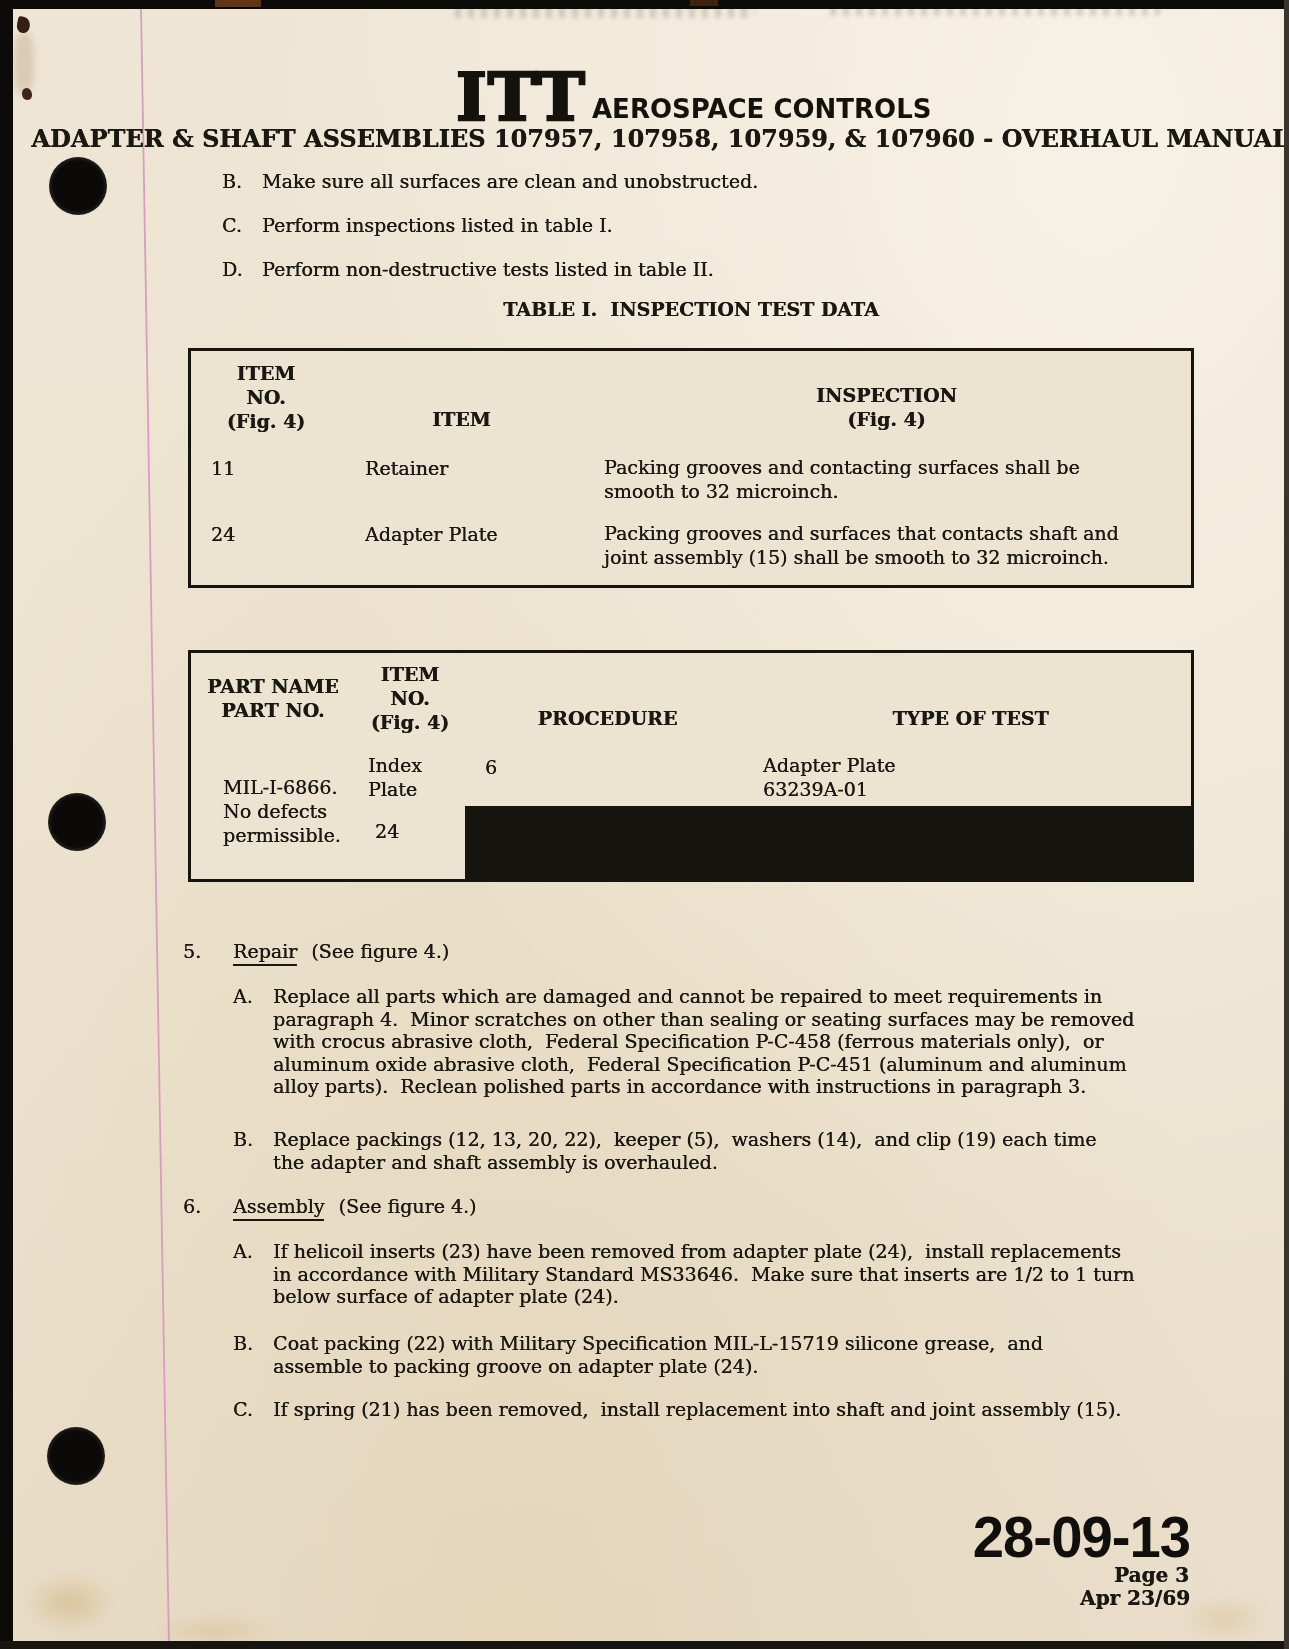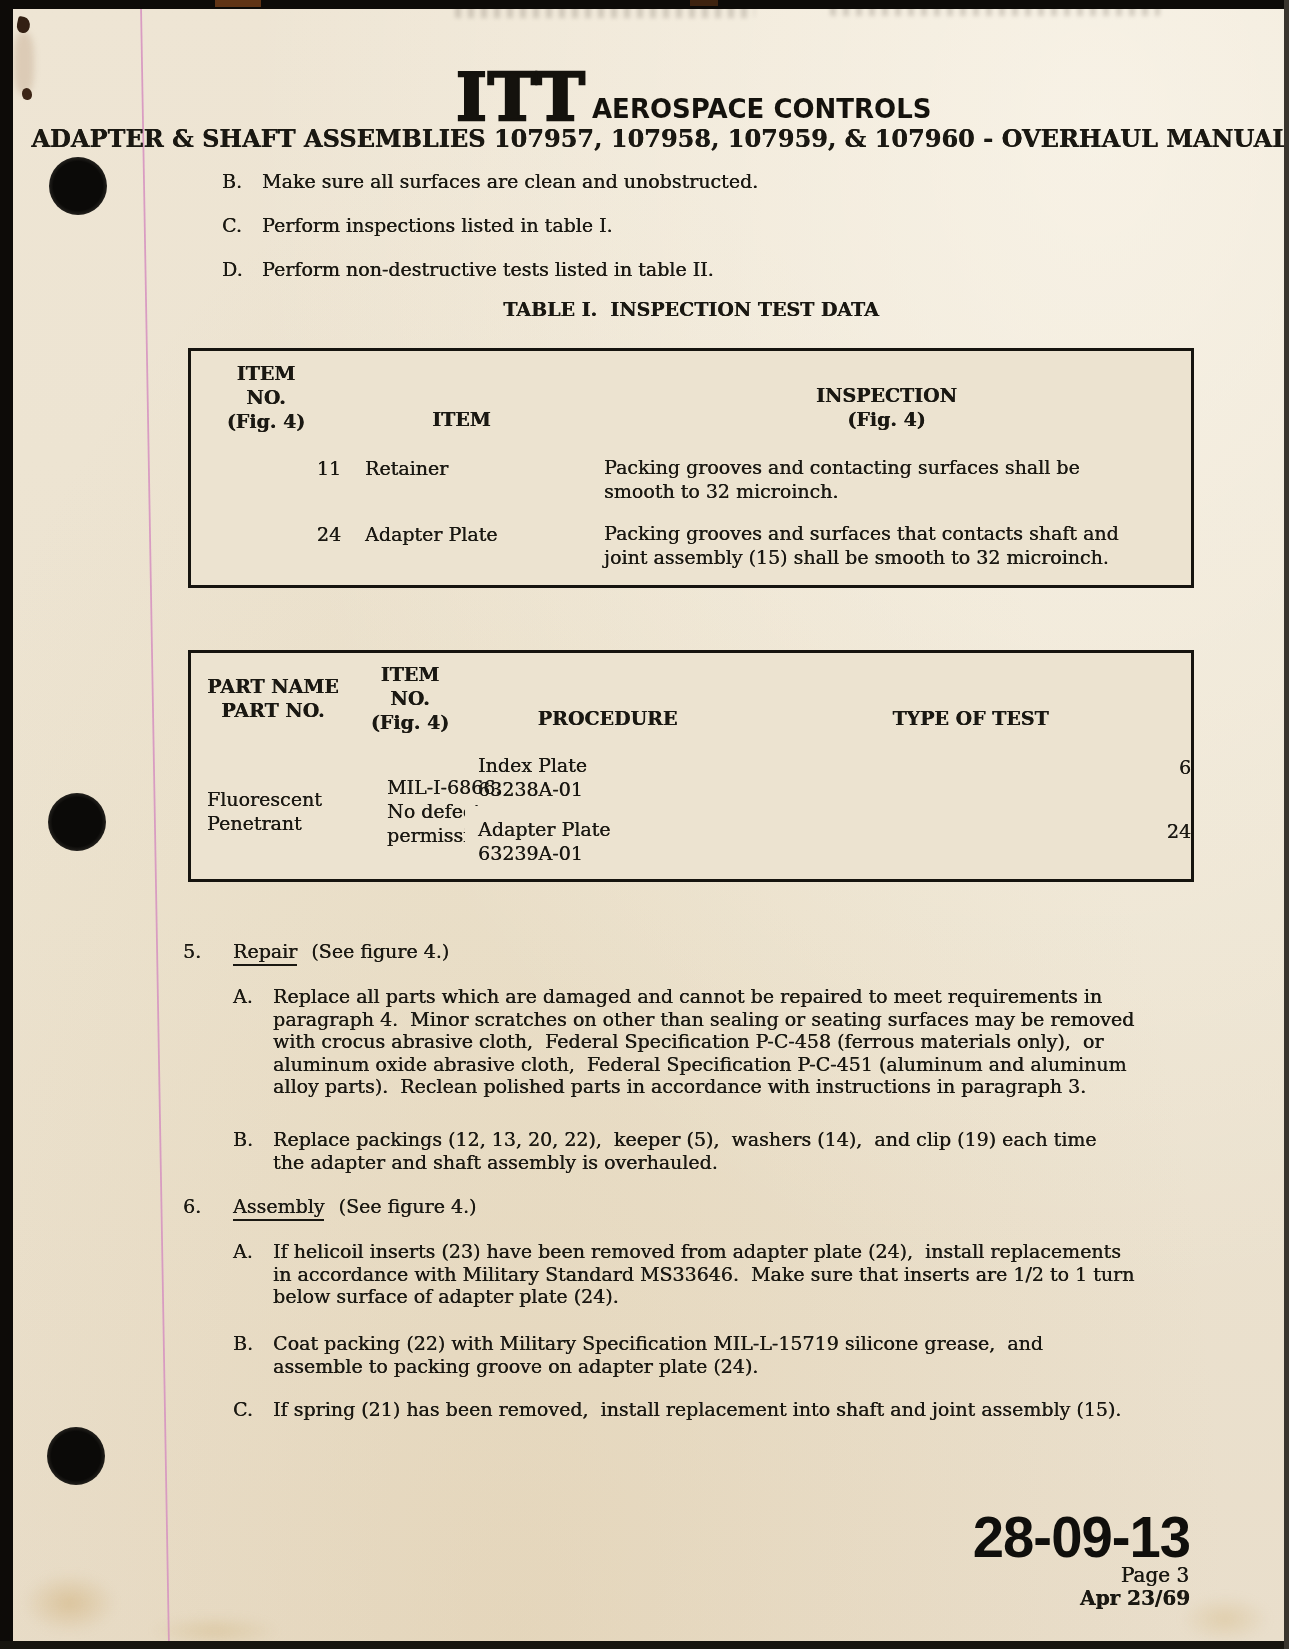--- a/index.html
+++ b/index.html
@@ -62,38 +62,38 @@
   .tcaption{ position:absolute; left:188px; width:1006px; text-align:center; font-size:19px; font-weight:bold; white-space:pre-wrap; }
 
   
   .tbl{ position:absolute; left:188px; width:1006px; display:grid; gap:0;
     background:#16140f; border:3px solid #16140f; box-sizing:border-box; }
   .tbl1{ top:348px; height:240px; grid-template-columns:150px 241px 1fr; grid-template-rows:92px 66px 1fr; }
   .tbl2{ top:650px; height:232px; grid-template-columns:164px 110px 285px 1fr; grid-template-rows:89px 64px 1fr; }
   .cell{ background:#ece3d0; font-size:19px; line-height:24px; white-space:pre-wrap; box-sizing:border-box; }
   .th{ font-weight:bold; display:flex; flex-direction:column; align-items:center; justify-content:center; text-align:center; }
   .th-bottom{ justify-content:flex-end; padding-bottom:12px; }
-  .c-topcenter{ text-align:right; padding-top:13px; }
+  .c-topcenter{ text-align:left; padding-top:13px;padding-left:20px; }
   .c-topleft{ padding:13px 10px 0 24px; }
   .c-topleft2{ padding:11px 10px 0 13px; }
   .c-text{ padding:12px 66px 0 22px; }
   .c-mid{ display:flex; align-items:center; padding-left:16px; }
   .c-mid2{ display:flex; align-items:center; padding-left:32px; }
   .span-rows{ grid-row:2 / 4; }
 
   
   .sec{ position:absolute; left:183px; font-size:19px; line-height:23px; }
   .secnum{ display:inline-block; width:50px; }
   .sectitle{ border-bottom:2.5px solid #1a1812; padding-bottom:2px;margin-top:38px; }
   .secsuffix{ margin-left:14px; }
 
   
   .footer-code{ position:absolute; right:99px; top:1508px; font-family:"Liberation Sans","DejaVu Sans",sans-serif;
     font-weight:bold; font-size:58px; line-height:1; color:#100f0c; letter-spacing:-1px; transform:scaleX(.97); transform-origin:right; }
-  .footer-page{ position:absolute; right:100px; top:1563px; font-size:20px; font-weight:normal; }
+  .footer-page{ position:absolute; right:100px; top:1563px; font-size:20px; font-weight:bold; }
   .footer-date{ position:absolute; right:99px; top:1586px; font-size:20px; font-weight:bold; }
 </style>
 </head>
 <body>
 
 <div class="page">
 
   <div class="bleed bleed1"></div>
   <div class="bleed bleed2"></div>
 
@@ -143,21 +143,20 @@
 PART NO.</div>
     <div class="cell th t">ITEM
 NO.
 (Fig. 4)</div>
     <div class="cell th th-bottom t">PROCEDURE</div>
     <div class="cell th th-bottom t">TYPE OF TEST</div>
 
     <div class="cell c-topleft2 t">Index Plate
 63238A-01</div>
     <div class="cell c-topcenter t">6</div>
-    <div class="cell c-mid span-rows t">Fluorescent Penetrant</div>
     <div class="cell c-mid2 span-rows t">MIL-I-6866.  No defects permissible.</div>
 
     <div class="cell c-topleft2 t">Adapter Plate
 63239A-01</div>
     <div class="cell c-topcenter t">24</div>
   </div>
 
   <div class="sec t" style="top:940px">
     <span class="secnum">5.</span><span class="sectitle">Repair</span><span class="secsuffix">(See figure 4.)</span>
   </div>

